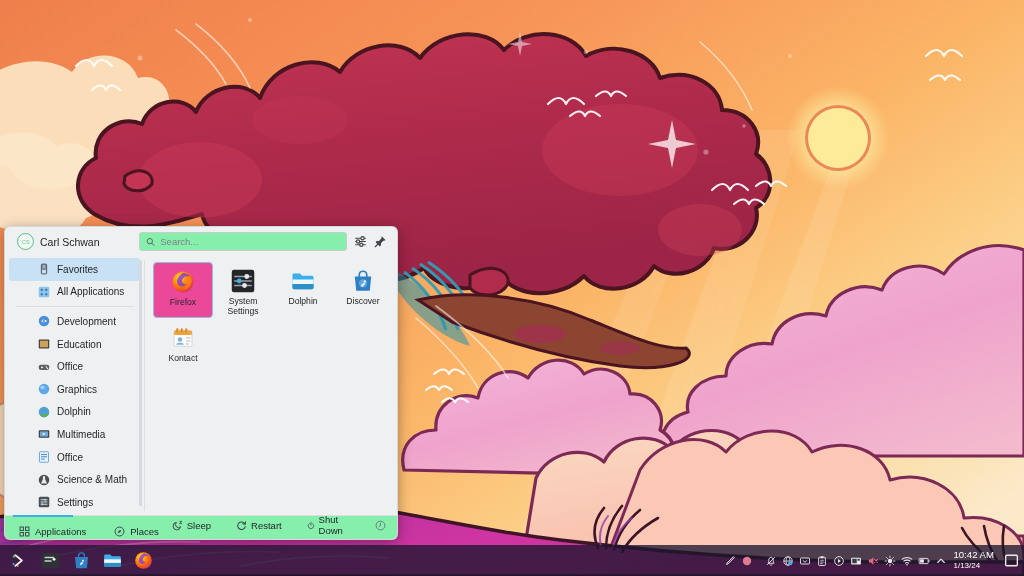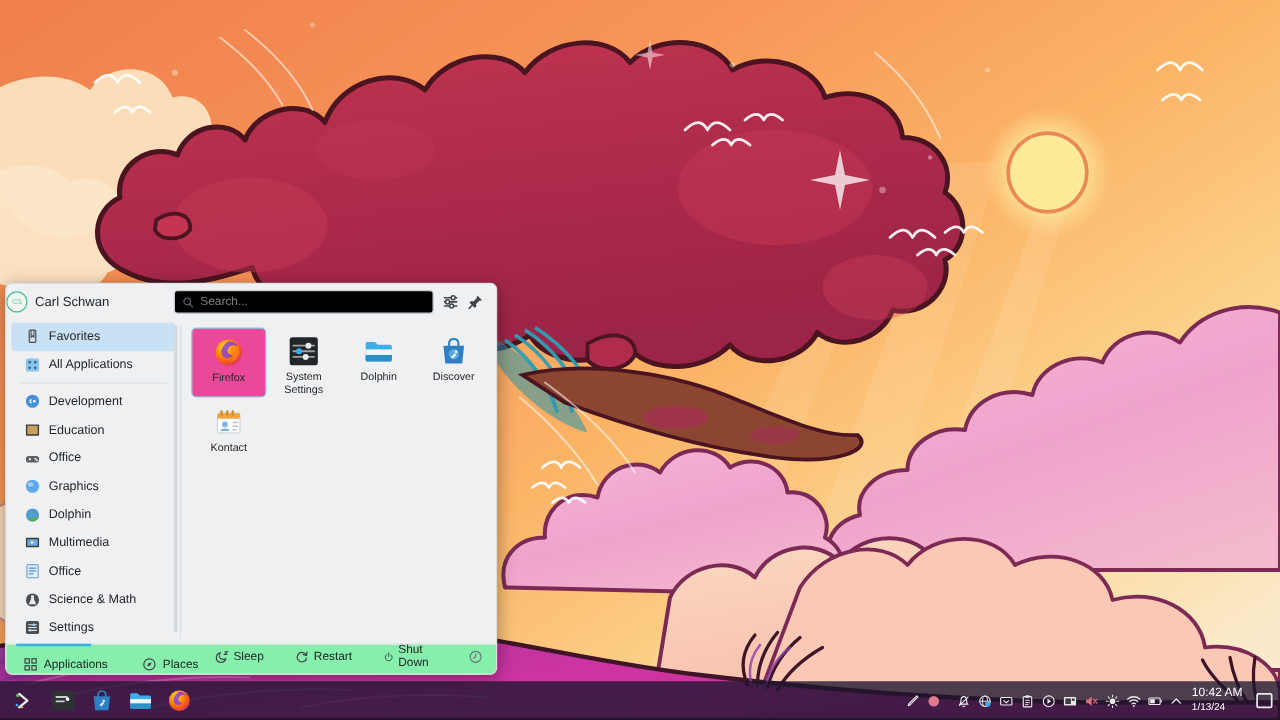--- a/index.html
+++ b/index.html
@@ -22,55 +22,55 @@
     border-radius:6px;
     box-shadow:0 3px 14px rgba(0,0,0,.35);
     display:flex; flex-direction:column;
     overflow:hidden;
     border:1px solid rgba(0,0,0,.10);
   }
 
   
   .lc-header {
     height:29px; display:flex; align-items:center;
-    padding:0 8px 0 0; gap:6px; flex-shrink:0;
+    padding:0 8px 0 12px; gap:6px; flex-shrink:0;
   }
   .avatar {
     width:17px; height:17px; border-radius:50%;
     border:1.6px solid #4fc08d;
     background:#f2f7f4;
     display:flex; align-items:center; justify-content:center;
     font-size:6px; color:#6c9; letter-spacing:-.2px; flex-shrink:0;
   }
   .uname { font-size:10.5px; color:#232629; white-space:nowrap; }
   .hdr-right { margin-left:auto; display:flex; align-items:center; gap:7px; padding-right:2px;}
   .search-wrap {
     position:relative; width:208px; height:19px;
-    background:#000000; border:1px solid #c8ccd0; border-radius:3px;
+    background:#86efac; border:1px solid #c8ccd0; border-radius:3px;
     display:flex; align-items:center; padding:0 6px; gap:5px;
   }
   .search-wrap input {
     border:0; outline:0; background:transparent;
     font-family:"Liberation Sans", sans-serif;
     font-size:9.5px; color:#5d6369; width:100%;
   }
   .search-wrap input::placeholder { color:#7d8388; }
   .ico-btn { width:13px; height:13px; cursor:pointer; display:block; }
 
   
   .lc-body { flex:1; display:flex; min-height:0; }
 
   .sidebar {
     width:139px; flex-shrink:0;
     display:flex; flex-direction:column;
     padding-top:2px; position:relative;
   }
   .side-item {
     height:22.6px; display:flex; align-items:center; gap:7px;
-    padding-left:11px; font-size:10px; color:#232629; cursor:pointer;
+    padding-left:29px; font-size:10px; color:#232629; cursor:pointer;
     margin:0 4px; border-radius:3px;
   }
   .side-item.sel { background:#c9e1f5; }
   .side-icon { width:12px; height:12px; flex-shrink:0; display:block; }
   .side-sep { height:1px; background:#dcdfe2; margin:3px 10px 3px 11px; }
   .side-scroll {
     position:absolute; right:2px; top:4px; width:3px; height:246px;
     background:#d6dade; border-radius:2px;
   }
   .vrule { width:1px; background:#dcdfe2; margin:4px 0; flex-shrink:0; }

